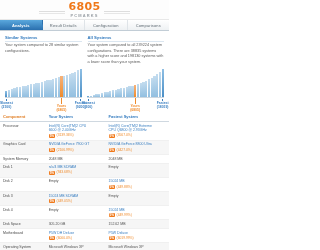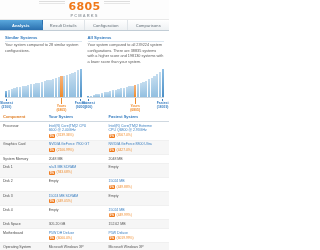--- a/index.html
+++ b/index.html
@@ -11,21 +11,21 @@
   }
   #app { width: 169px; height: 250px; position: relative; background:#fff; }
 
   
   .header {
     height: 20px; background: #fdfdfd;
     display: flex; flex-direction: column;
     align-items: center; justify-content: center;
     position: relative; border-bottom: 1px solid #e8e8e8;
   }
-  .score-row { display:flex; align-items:flex-start; justify-content:center; gap:4px; width:100%; }
+  .score-row { display:flex; align-items:flex-end; justify-content:center; gap:4px; width:100%; }
   .rule { height:1px; background:#ddd; flex:0 0 26px; position:relative; }
   .rule:before { content:""; position:absolute; top:2px; left:0; right:0; height:1px; background:#e6e6e6; }
   .score {
     color:#f07818; font-size:11px; font-weight:bold; letter-spacing:0.3px;
     line-height:11px; font-family:"DejaVu Sans", sans-serif;
   }
   .score-label {
     color:#9aa0a6; font-size:4px; letter-spacing:1.1px; margin-top:1px;
     font-weight:bold;
   }

